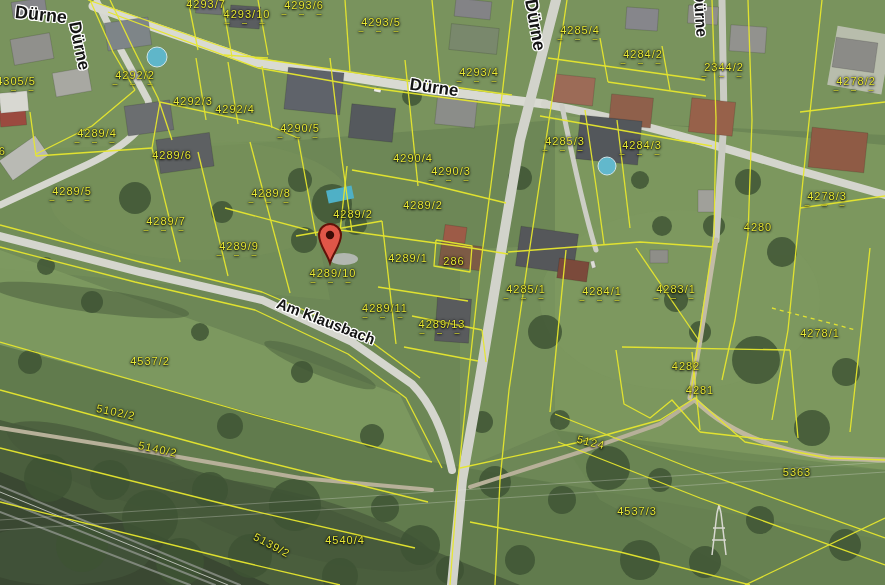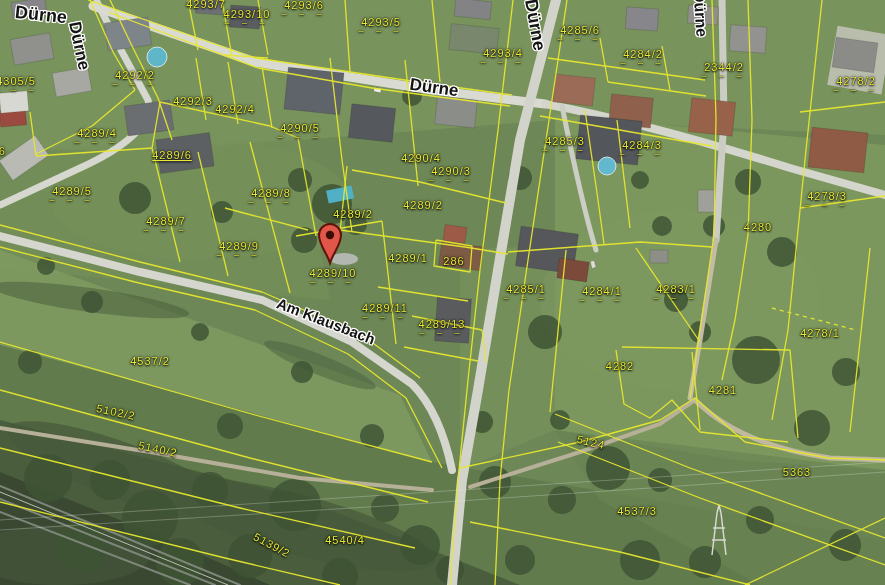--- a/index.html
+++ b/index.html
@@ -256,26 +256,26 @@
         <div class="parcel-dashes">– – –</div>
       </div>
       <div class="parcel-label" style="left: 304px; top: 8px; transform: translate(-50%, -50%) rotate(0deg);">
         <div>4293/6</div>
         <div class="parcel-dashes">– – –</div>
       </div>
       <div class="parcel-label" style="left: 381px; top: 25px; transform: translate(-50%, -50%) rotate(0deg); text-align: center;">
         <div>4293/5</div>
         <div class="parcel-dashes">– – –</div>
       </div>
-      <div class="parcel-label" style="left: 479px; top: 56px; transform: translate(-50%, -50%) rotate(0deg); margin-left: 24px;">
+      <div class="parcel-label" style="left: 479px; top: 75px; transform: translate(-50%, -50%) rotate(0deg);">
         <div>4293/4</div>
         <div class="parcel-dashes">– – –</div>
       </div>
       <div class="parcel-label" style="left: 580px; top: 33px; transform: translate(-50%, -50%) rotate(0deg);">
-        <div>4285/6</div>
+        <div>4285/4</div>
         <div class="parcel-dashes">– – –</div>
       </div>
       <div class="parcel-label" style="left: 643px; top: 57px; transform: translate(-50%, -50%) rotate(0deg);">
         <div>4284/2</div>
         <div class="parcel-dashes">– – –</div>
       </div>
       <div class="parcel-label" style="left: 724px; top: 70px; transform: translate(-50%, -50%) rotate(0deg);">
         <div>2344/2</div>
         <div class="parcel-dashes">– – –</div>
       </div>
@@ -297,21 +297,21 @@
       <div class="parcel-label" style="left: 193px; top: 101px; transform: translate(-50%, -50%) rotate(0deg);">
         <div>4292/3</div>
       </div>
       <div class="parcel-label" style="left: 235px; top: 109px; transform: translate(-50%, -50%) rotate(0deg);">
         <div>4292/4</div>
       </div>
       <div class="parcel-label" style="left: 97px; top: 136px; transform: translate(-50%, -50%) rotate(0deg);">
         <div>4289/4</div>
         <div class="parcel-dashes">– – –</div>
       </div>
-      <div class="parcel-label" style="left: 172px; top: 155px; transform: translate(-50%, -50%) rotate(0deg); text-decoration: underline;">
+      <div class="parcel-label" style="left: 172px; top: 155px; transform: translate(-50%, -50%) rotate(0deg);">
         <div>4289/6</div>
       </div>
       <div class="parcel-label" style="left: 271px; top: 196px; transform: translate(-50%, -50%) rotate(0deg);">
         <div>4289/8</div>
         <div class="parcel-dashes">– – –</div>
       </div>
       <div class="parcel-label" style="left: 72px; top: 194px; transform: translate(-50%, -50%) rotate(0deg);">
         <div>4289/5</div>
         <div class="parcel-dashes">– – –</div>
       </div>
@@ -320,21 +320,21 @@
         <div class="parcel-dashes">– – –</div>
       </div>
       <div class="parcel-label" style="left: 239px; top: 249px; transform: translate(-50%, -50%) rotate(0deg);">
         <div>4289/9</div>
         <div class="parcel-dashes">– – –</div>
       </div>
       <div class="parcel-label" style="left: 300px; top: 131px; transform: translate(-50%, -50%) rotate(0deg);">
         <div>4290/5</div>
         <div class="parcel-dashes">– – –</div>
       </div>
-      <div class="parcel-label" style="left: 398px; top: 158px; transform: translate(-50%, -50%) rotate(0deg); padding-left: 46px;">
+      <div class="parcel-label" style="left: 390px; top: 158px; transform: translate(-50%, -50%) rotate(0deg); padding-left: 46px;">
         <div>4290/4</div>
       </div>
       <div class="parcel-label" style="left: 451px; top: 174px; transform: translate(-50%, -50%) rotate(0deg);">
         <div>4290/3</div>
         <div class="parcel-dashes">– – –</div>
       </div>
       <div class="parcel-label" style="left: 423px; top: 205px; transform: translate(-50%, -50%) rotate(0deg);">
         <div>4289/2</div>
       </div>
       <div class="parcel-label" style="left: 353px; top: 214px; transform: translate(-50%, -50%) rotate(0deg);">
@@ -381,24 +381,24 @@
       <div class="parcel-label" style="left: 758px; top: 227px; transform: translate(-50%, -50%) rotate(0deg);">
         <div>4280</div>
       </div>
       <div class="parcel-label" style="left: 827px; top: 199px; transform: translate(-50%, -50%) rotate(0deg);">
         <div>4278/3</div>
         <div class="parcel-dashes">– – –</div>
       </div>
       <div class="parcel-label" style="left: 820px; top: 333px; transform: translate(-50%, -50%) rotate(0deg);">
         <div>4278/1</div>
       </div>
-      <div class="parcel-label" style="left: 620px; top: 366px; transform: translate(-50%, -50%) rotate(0deg); text-align: center;">
+      <div class="parcel-label" style="left: 686px; top: 366px; transform: translate(-50%, -50%) rotate(0deg); text-align: center;">
         <div>4282</div>
       </div>
-      <div class="parcel-label" style="left: 723px; top: 390px; transform: translate(-50%, -50%) rotate(0deg);">
+      <div class="parcel-label" style="left: 700px; top: 390px; transform: translate(-50%, -50%) rotate(0deg);">
         <div>4281</div>
       </div>
       <div class="parcel-label" style="left: 150px; top: 361px; transform: translate(-50%, -50%) rotate(0deg);">
         <div>4537/2</div>
       </div>
       <div class="parcel-label" style="left: 116px; top: 412px; transform: translate(-50%, -50%) rotate(12deg);">
         <div>5102/2</div>
       </div>
       <div class="parcel-label" style="left: 158px; top: 449px; transform: translate(-50%, -50%) rotate(12deg);">
         <div>5140/2</div>

